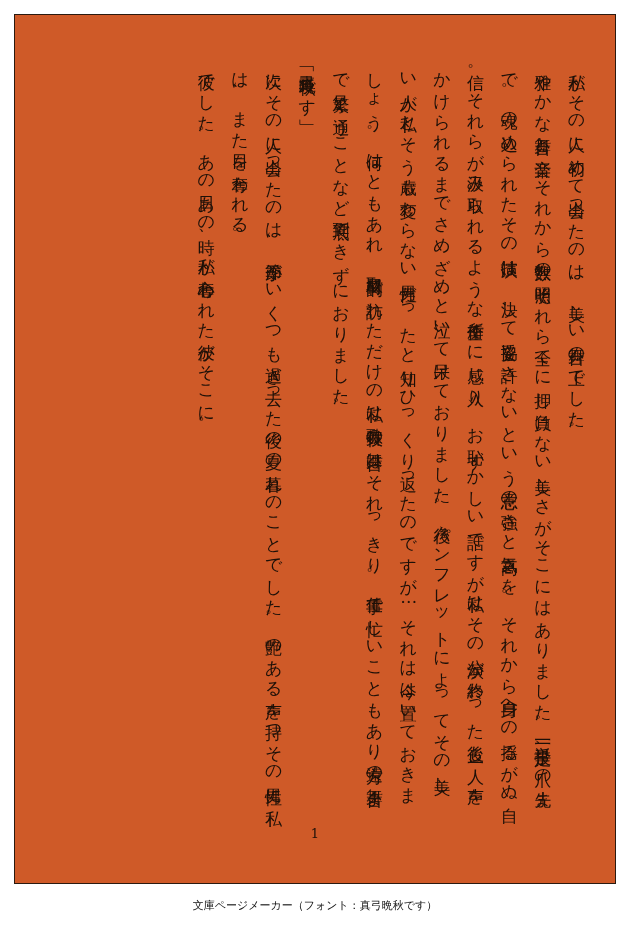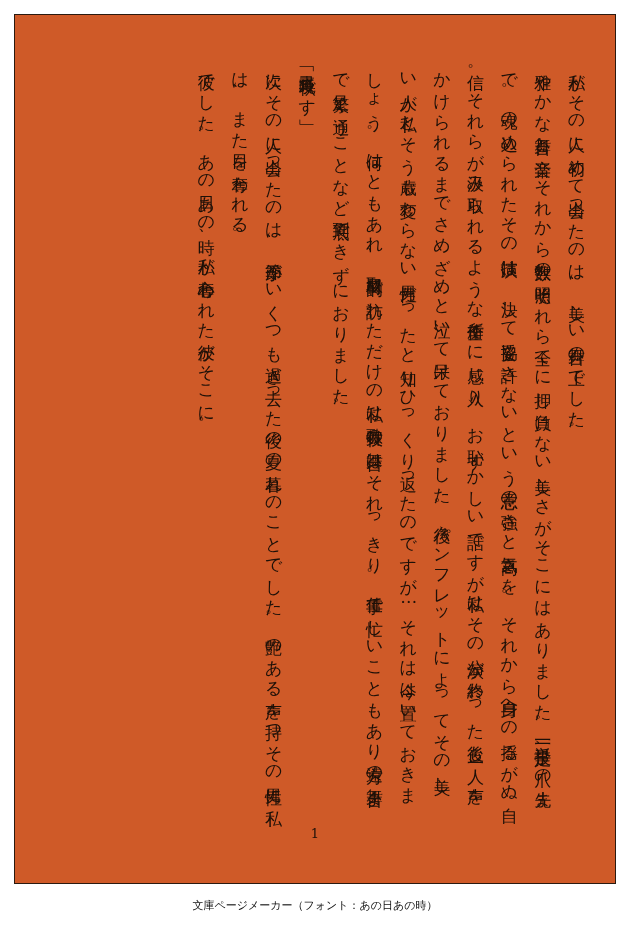--- a/index.html
+++ b/index.html
@@ -74,14 +74,14 @@
 
 <div class="page-wrap">
   <div class="page">
     <div class="vtext">私がその人に初めて出会ったのは、美しい舞台の上でした。
 雅やかな舞台と音楽、それから無数の照明それら全てに押し負けない美しさがそこにはありました。一挙手一投足、爪の先まで。魂の込められたその演技は、決して妥協を許さないという意志の強さと気高さを。それから自身への揺るがぬ自信。それらが汲み取られるような所作全てに感じ入り、お恥ずかしい話ですが私はその公演が終わった後も一人、声をかけられるまでさめざめと泣いて呆けておりました。後々パンフレットによってその美しい人が私とそう歳も変わらない男性だったと知りひっくり返ったのですが…それは今は置いておきましょう。何はともあれ、取材目的で訪れただけの私は歌舞伎の舞台はそれっきり。仕事で忙しいこともあり遠方の舞台まで足繁く通うことなど到底できずにおりました。
 「真弓晩秋です」
 次にその人に出会ったのは、季節がいくつも過ぎ去った後の夏の暮れのことでした。艶のある声を持つその男性に私は、また目を奪われる。
 彼でした。あの日あの時、私が心奪われた彼がそこに。</div>
     <div class="page-number">1</div>
   </div>
-  <div class="caption">文庫ページメーカー（フォント：あの日あの時）</div>
+  <div class="caption">文庫ページメーカー（フォント：真弓晩秋です）</div>
 </div>
 
 </body></html>

